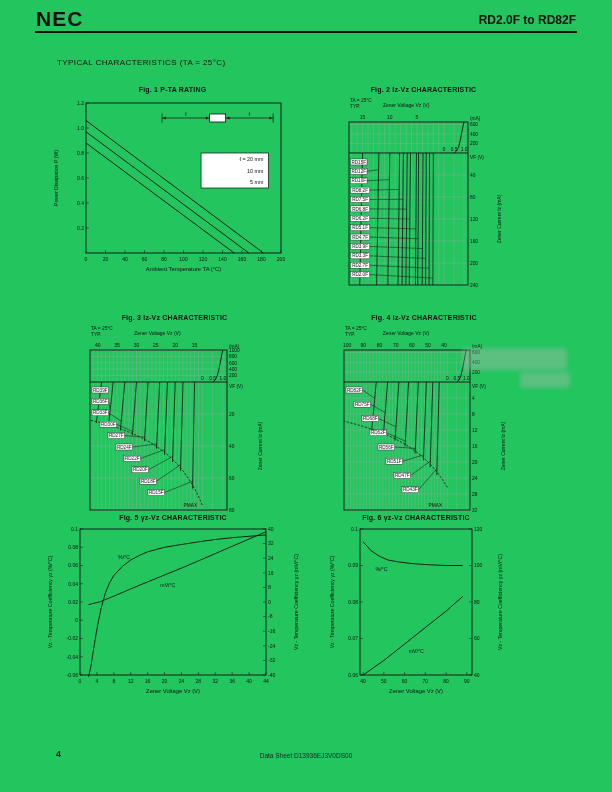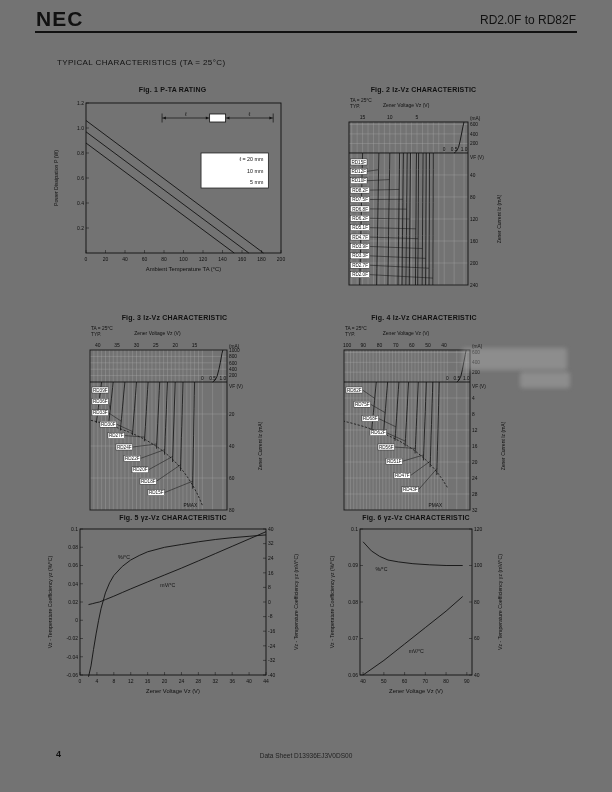--- a/index.html
+++ b/index.html
@@ -1,21 +1,21 @@
 <!DOCTYPE html>
 <html><head>
 <meta charset="utf-8">
 <style>
   *{margin:0;padding:0;box-sizing:border-box}
   html,body{background:#e8e8e8}
   body{font-family:"Liberation Sans",sans-serif;color:#111}
-  .page{position:relative;width:612px;height:792px;margin:0 auto;background:#737373;overflow:hidden}
+  .page{position:relative;width:612px;height:792px;margin:0 auto;background:#22c55e;overflow:hidden}
   .abs{position:absolute}
   .logo{left:36px;top:8px;font-size:21px;font-weight:bold;letter-spacing:1px;transform:scaleY(.92)}
-  .prod{right:36px;top:13px;font-size:12px;font-weight:normal}
+  .prod{right:36px;top:13px;font-size:12px;font-weight:bold}
   .rule{left:35px;right:35px;top:31px;height:2px;background:#111}
   .sect{left:57px;top:58px;font-size:8px;font-weight:normal;letter-spacing:.4px}
   .fig{position:absolute}
   .figcap{font-size:7px;font-weight:bold;text-align:center;margin-bottom:2px;letter-spacing:.2px}
   svg{display:block}
   svg text{font-family:"Liberation Sans",sans-serif;fill:#111}
   .pgnum{left:56px;top:749px;font-size:9px;font-weight:bold}
   .docref{left:0;right:0;top:752px;text-align:center;font-size:6.5px;color:#222}
   .wm{background:rgba(185,185,185,.38);filter:blur(2px);border-radius:3px}
 </style>

